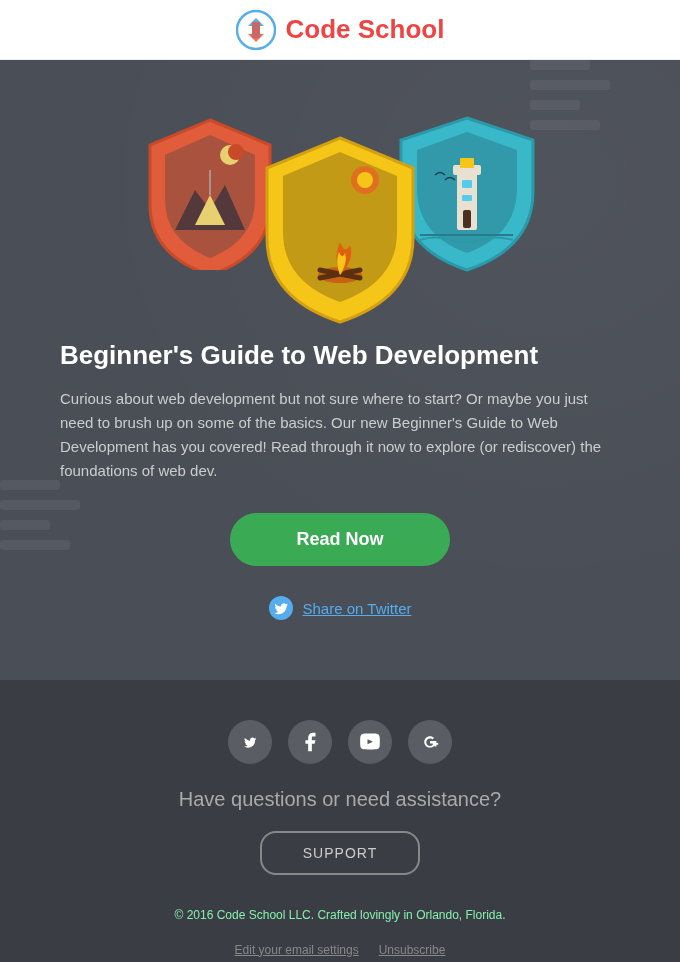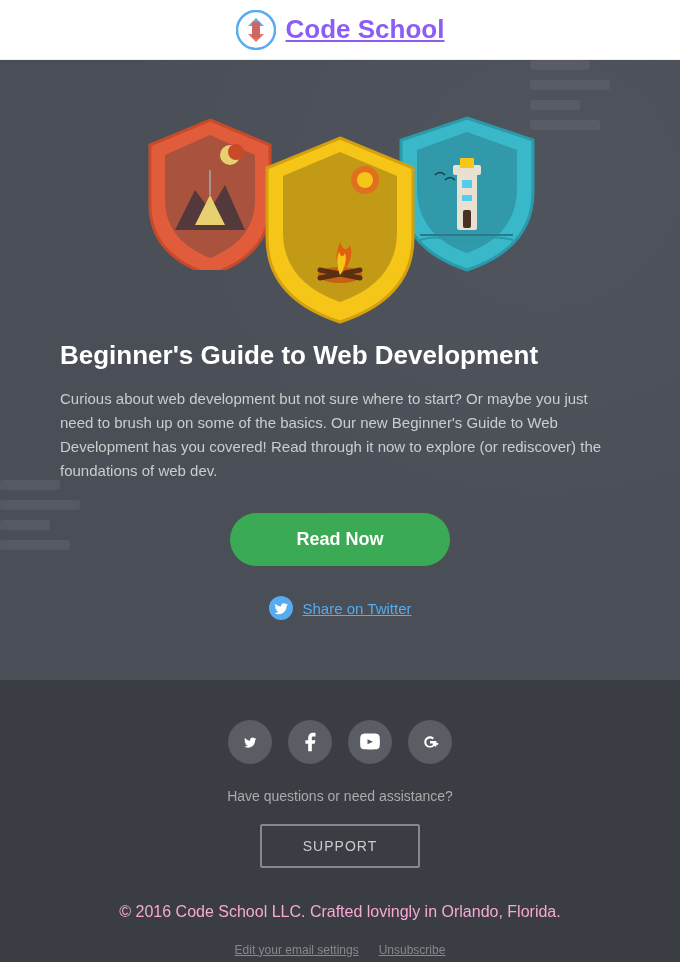--- a/index.html
+++ b/index.html
@@ -24,22 +24,21 @@
       align-items: center;
       gap: 10px;
     }
     .logo-icon {
       width: 40px;
       height: 40px;
     }
     .logo-title {
       font-size: 26px;
       font-weight: bold;
-      color: #8b5cf6;
-      text-decoration: underline;
+      color: #ef4444;
     }
 
     
     #hero {
       background: #4a4e57;
       padding: 40px 60px 50px;
       position: relative;
       overflow: hidden;
     }
 
@@ -146,45 +145,45 @@
       display: flex;
       align-items: center;
       justify-content: center;
       cursor: pointer;
       color: #fff;
       font-size: 18px;
     }
 
     .footer-question {
       color: #aaa;
-      font-size: 14px;
+      font-size: 20px;
       margin-bottom: 20px;
     }
 
     .footer-buttons {
       display: flex;
       justify-content: center;
       gap: 20px;
       margin-bottom: 30px;
     }
     .footer-btn {
       border: 2px solid #888;
       background: transparent;
       color: #ccc;
       padding: 12px 0;
       width: 160px;
-      border-radius: 2px;
+      border-radius: 16px;
       font-size: 14px;
       letter-spacing: 1px;
       cursor: pointer;
     }
 
     .footer-copy {
-      color: #f9a8d4;
-      font-size: 16px;
+      color: #86efac;
+      font-size: 12px;
       line-height: 1.8;
       margin-bottom: 16px;
     }
 
     .footer-links {
       display: flex;
       justify-content: center;
       gap: 20px;
     }
     .footer-links a {

